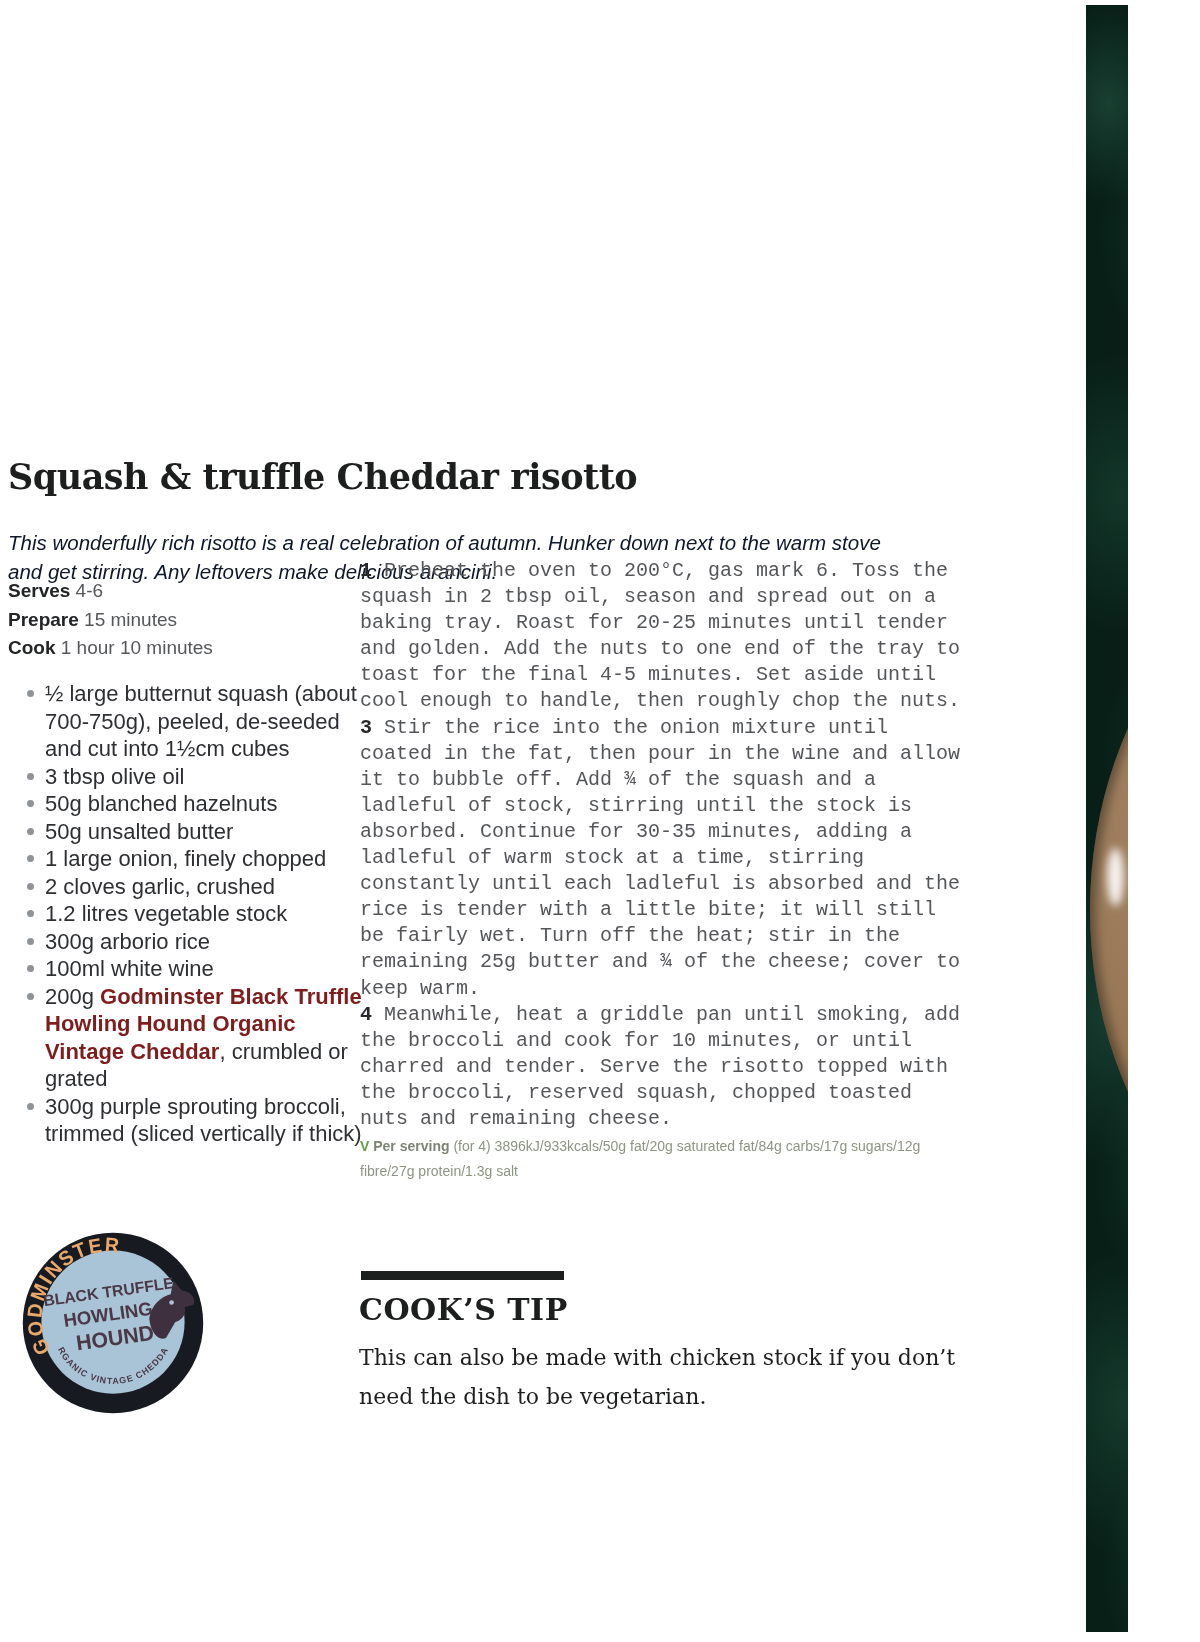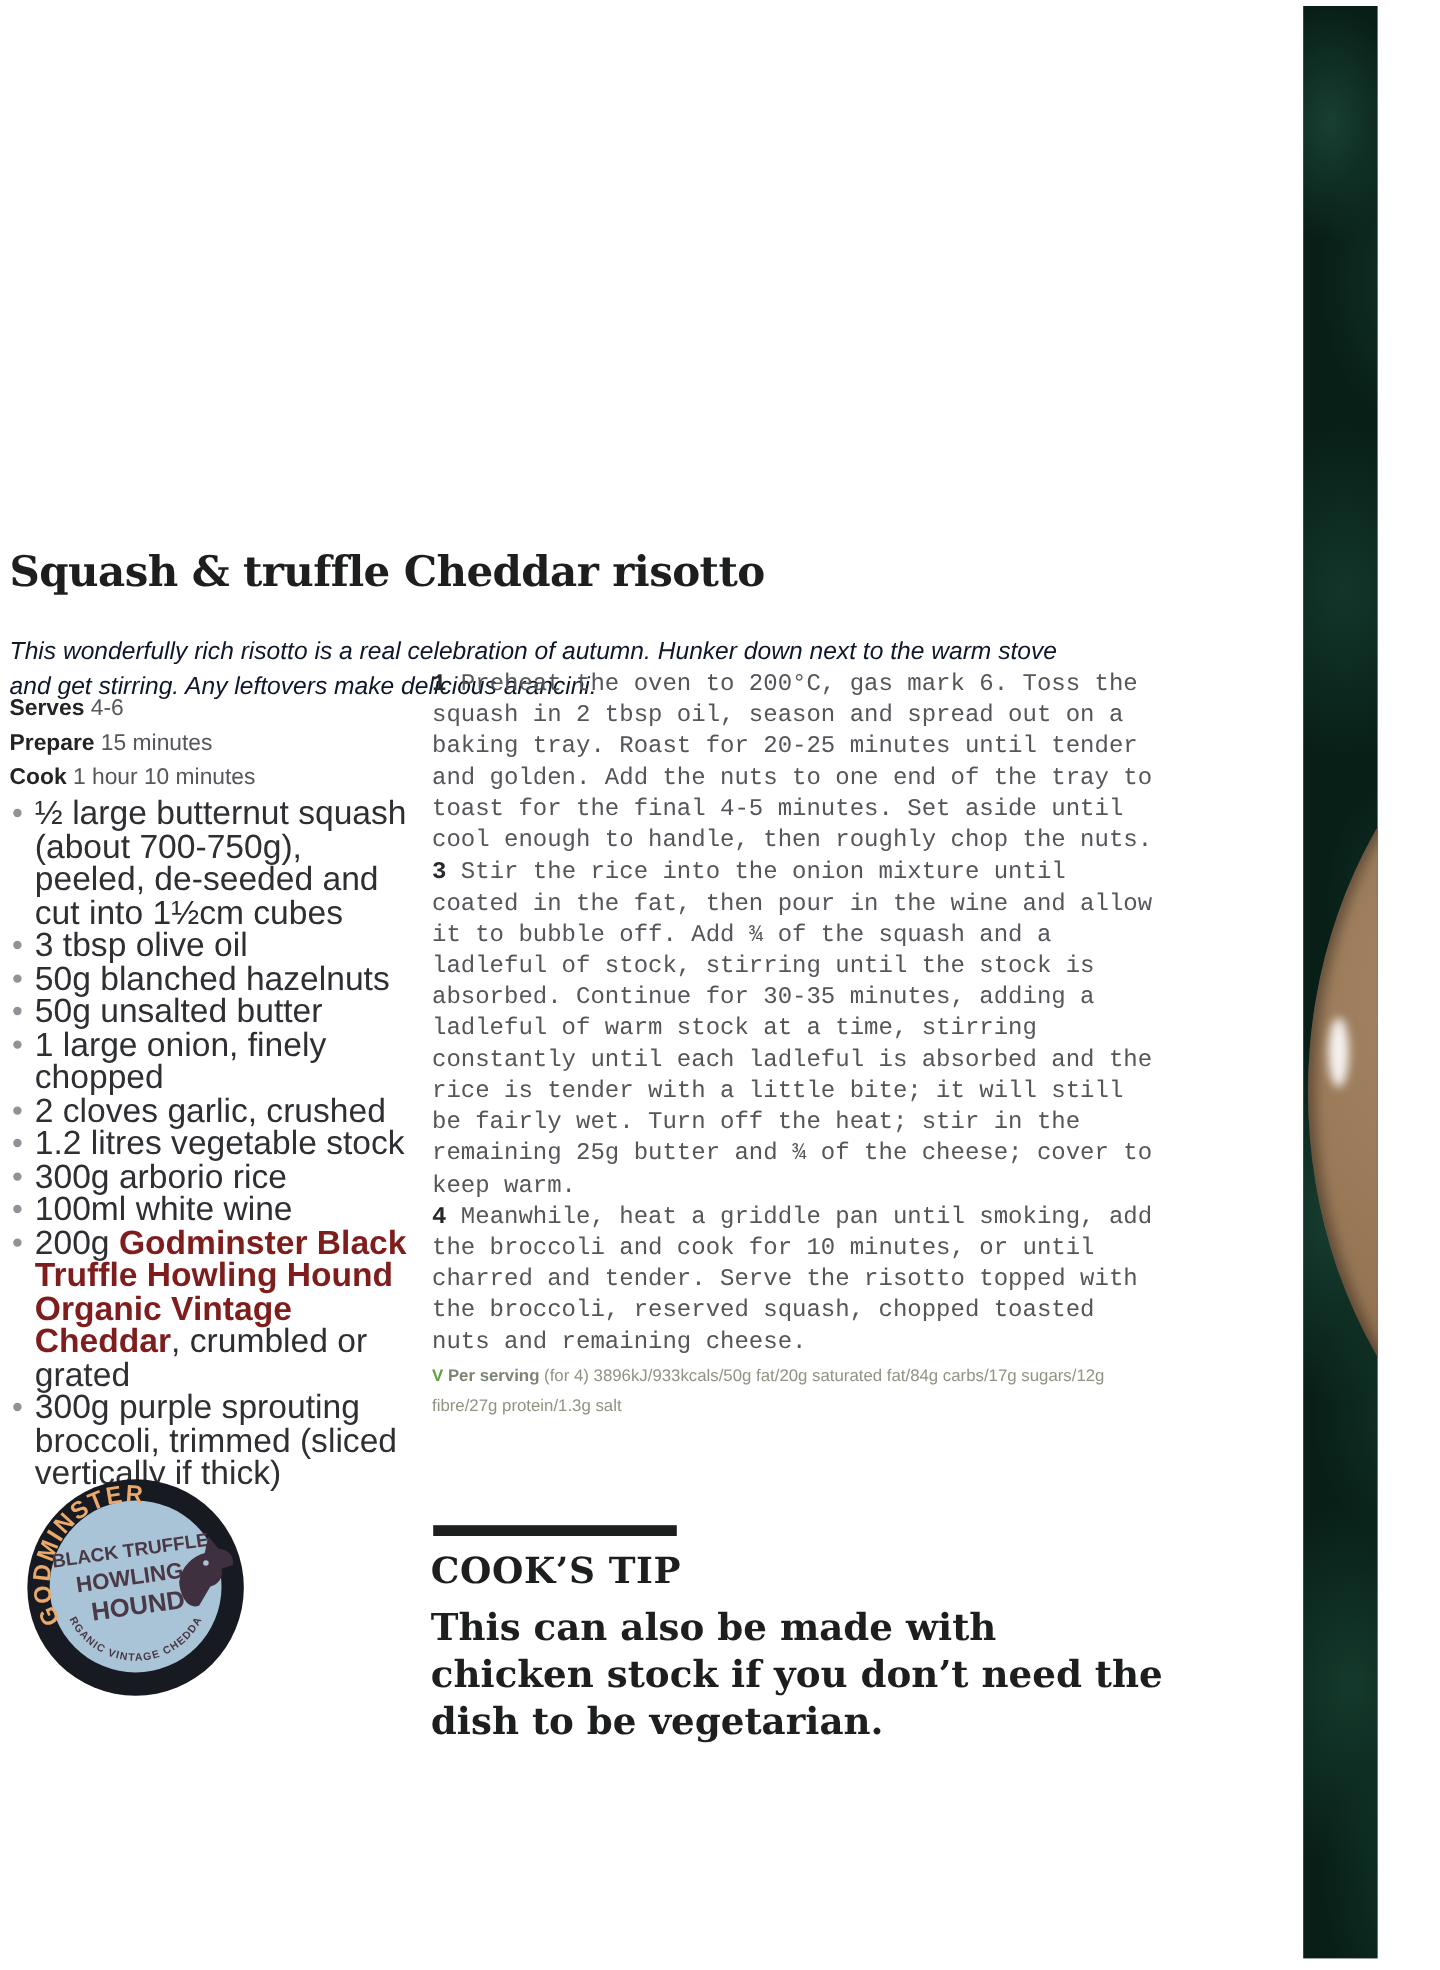--- a/index.html
+++ b/index.html
@@ -1,17 +1,17 @@
 <!DOCTYPE html>
 <html><head>
 <meta charset="utf-8">
 <style>
   html,body{margin:0;padding:0;background:#fff;}
   .page{position:relative;width:1128px;height:1642px;background:#ffffff;overflow:hidden;
-        font-family:"Liberation Sans",sans-serif;padding-left:20px;}
+        font-family:"Liberation Sans",sans-serif;}
 
   
   .photo-strip{position:absolute;left:1086px;top:5px;width:114px;height:1627px;overflow:hidden;
     background:
       radial-gradient(90px 140px at 20% 6%, rgba(44,104,82,.45), transparent 70%),
       radial-gradient(120px 180px at 85% 14%, rgba(34,88,66,.40), transparent 70%),
       radial-gradient(140px 200px at 30% 30%, rgba(40,98,76,.35), transparent 70%),
       radial-gradient(90px 150px at 70% 46%, rgba(30,80,62,.35), transparent 70%),
       radial-gradient(150px 220px at 25% 62%, rgba(44,104,82,.42), transparent 70%),
       radial-gradient(120px 170px at 80% 72%, rgba(34,88,66,.38), transparent 70%),
@@ -31,22 +31,22 @@
     font-family:"DejaVu Serif",serif;font-weight:700;font-size:35px;line-height:40px;
     letter-spacing:-.5px;color:#1d1f1e;}
   .intro{position:absolute;left:8px;top:507px;width:880px;
     font-style:italic;font-size:20.5px;line-height:29px;color:#0f172a;}
 
   
   .meta{position:absolute;left:8px;top:577px;font-size:19px;line-height:28.5px;color:#55575b;}
   .meta b{color:#222426;}
 
   
-  .ingredients{position:absolute;left:8px;top:664px;width:338px;margin:0;padding:0;
-    list-style:none;font-size:28px;line-height:27.5px;color:#2d2f33;}
+  .ingredients{position:absolute;left:8px;top:664px;width:338px;margin:16px;padding:0;
+    list-style:none;font-size:22px;line-height:27.5px;color:#2d2f33;}
   .ingredients li{position:relative;padding-left:21px;margin:0;}
   .ingredients b{color:#7f1d1d;}
   .dot{position:absolute;left:3px;top:10px;width:7px;height:7px;border-radius:50%;background:#8f9296;}
 
   
   .method{position:absolute;left:360px;top:558px;width:608px;
     font-size:20px;line-height:26.1px;color:#54565a;font-family:Liberation Mono, monospace;}
   .method p{margin:0;}
   .method b{color:#26282b;}
 
@@ -54,21 +54,21 @@
   .nutrition{position:absolute;left:360px;top:1120px;width:568px;
     font-size:14px;line-height:25px;color:#8d9582;}
   .veg{color:#61a144;font-weight:bold;}
   .nutr-label{color:#7c8474;font-weight:bold;}
 
   
   .tip-bar{position:absolute;left:361px;top:1271px;width:203px;height:9px;background:#1d1f1e;}
   .tip-heading{position:absolute;left:359px;top:1292px;
     font-family:"DejaVu Serif",serif;font-weight:700;font-size:30px;letter-spacing:.5px;color:#1d1f1e;}
   .tip-text{position:absolute;left:359px;top:1338px;width:610px;
-    font-family:"DejaVu Serif",serif;font-weight:700;font-size:31px;line-height:39px;color:#1d1f1e;}
+    font-family:"DejaVu Serif",serif;font-weight:400;font-size:22px;line-height:39px;color:#1d1f1e;}
 
   
   .badge{position:absolute;left:20px;top:1230px;width:186px;height:186px;}
   .badge .brand{font-family:"Liberation Sans",sans-serif;font-weight:bold;font-size:22px;
     letter-spacing:2px;fill:#eaa96b;}
   .badge .arc-small{font-family:"Liberation Sans",sans-serif;font-weight:bold;font-size:9.5px;
     letter-spacing:1.1px;fill:#4a3847;}
   .badge .hand{font-family:"Liberation Sans",sans-serif;font-weight:bold;fill:#4a3847;}
 </style>
 </head>

